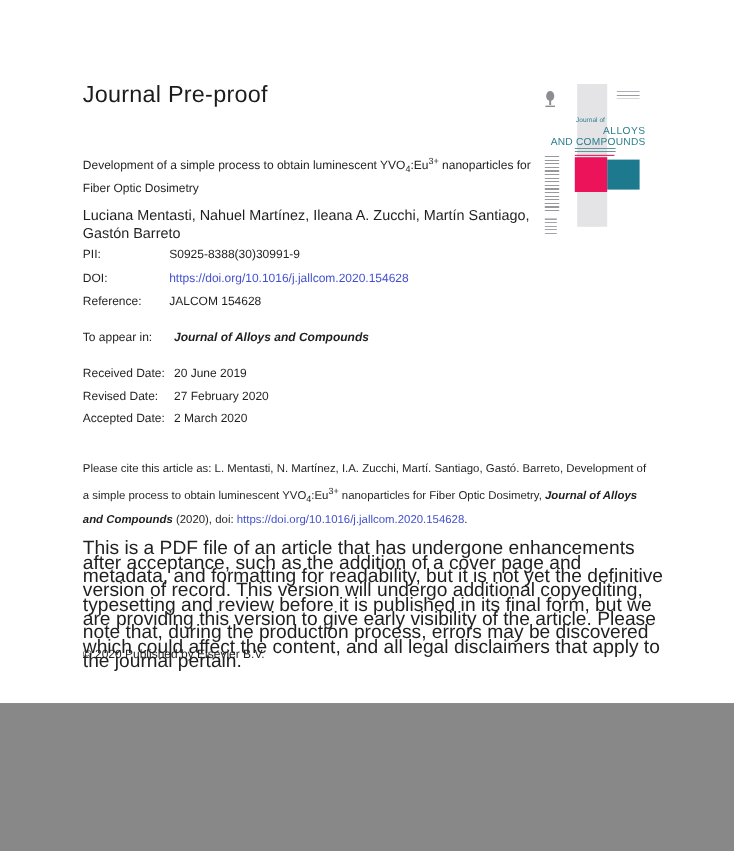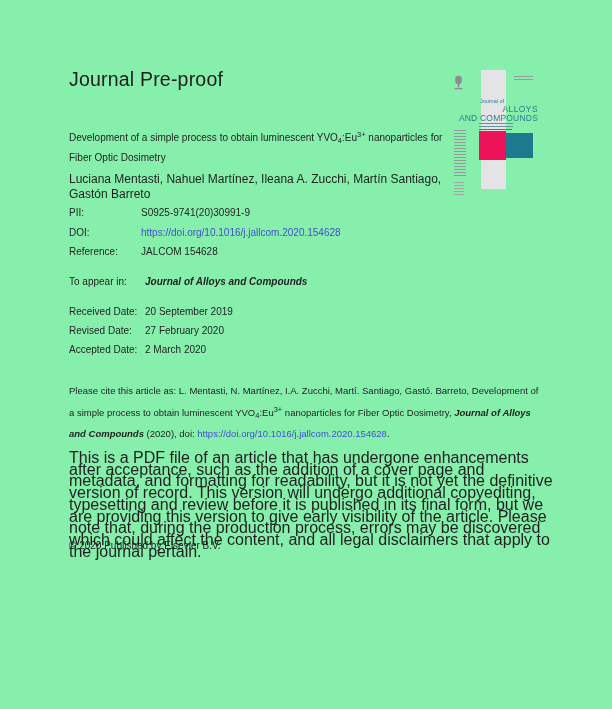--- a/index.html
+++ b/index.html
@@ -1,18 +1,18 @@
 <!DOCTYPE html>
 <html><head>
 <meta charset="utf-8">
 <style>
   html,body { margin:0; padding:0; background:#888; }
   .page {
-    position:relative; width:612px; height:709px; margin:0 auto;
-    background:#86efac; overflow:hidden;
+    position:relative; width:612px; height:586px; margin:0 auto;
+    background:#ffffff; overflow:hidden;
     font-family:"Liberation Sans", sans-serif; color:#1f1f1f;
   }
   .abs { position:absolute; }
 
   .header-title {
     left:69px; top:68px; font-size:19.5px; font-weight:400;
     letter-spacing:0.2px; color:#1c1c1c;
   }
 
   .article-title { left:69px; top:127px; width:398px; font-size:10px; line-height:16.5px; }
@@ -96,34 +96,34 @@
     <div class="sq-teal"></div>
   </div>
 
   <div class="abs article-title">
     <span>Development of a simple process to obtain luminescent YVO</span><sub class="chem">4</sub><span>:Eu</span><sup class="chem">3+</sup><span> nanoparticles for Fiber Optic Dosimetry</span>
   </div>
 
   <div class="abs authors">Luciana Mentasti, Nahuel Martínez, Ileana A. Zucchi, Martín Santiago, Gastón Barreto</div>
 
   <div class="abs meta-row" style="top:207px">
-    <span class="meta-label">PII:</span><span>S0925-9741(20)30991-9</span>
+    <span class="meta-label">PII:</span><span>S0925-8388(30)30991-9</span>
   </div>
   <div class="abs meta-row" style="top:227px">
     <span class="meta-label">DOI:</span><a class="doi-link" href="#">https://doi.org/10.1016/j.jallcom.2020.154628</a>
   </div>
   <div class="abs meta-row" style="top:246px">
     <span class="meta-label">Reference:</span><span>JALCOM 154628</span>
   </div>
   <div class="abs meta-row" style="top:276px">
     <span class="meta-label-wide">To appear in:</span><span class="italic">Journal of Alloys and Compounds</span>
   </div>
 
   <div class="abs meta-row" style="top:306px">
-    <span class="meta-label-wide">Received Date:</span><span>20 September 2019</span>
+    <span class="meta-label-wide">Received Date:</span><span>20 June 2019</span>
   </div>
   <div class="abs meta-row" style="top:325px">
     <span class="meta-label-wide">Revised Date:</span><span>27 February 2020</span>
   </div>
   <div class="abs meta-row" style="top:344px">
     <span class="meta-label-wide">Accepted Date:</span><span>2 March 2020</span>
   </div>
 
   <div class="abs citation">
     <span>Please cite this article as: L. Mentasti, N. Martínez, I.A. Zucchi, Martí. Santiago, Gastó. Barreto, Development of a simple process to obtain luminescent YVO</span><sub class="chem">4</sub><span>:Eu</span><sup class="chem">3+</sup><span> nanoparticles for Fiber Optic Dosimetry, </span><span class="italic">Journal of Alloys and Compounds</span><span> (2020), doi: </span><a class="doi-link" href="#">https://doi.org/10.1016/j.jallcom.2020.154628</a><span>.</span>

